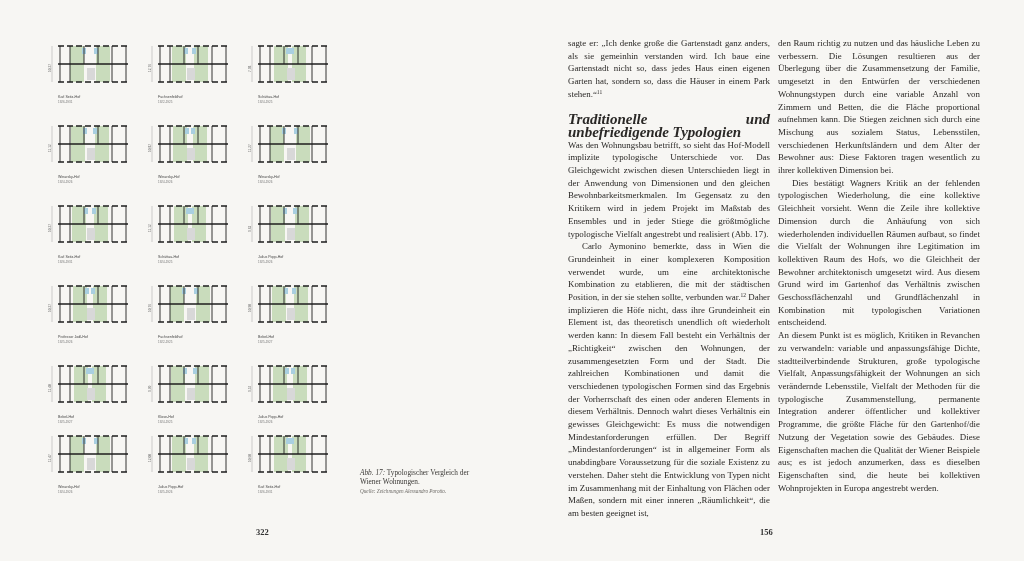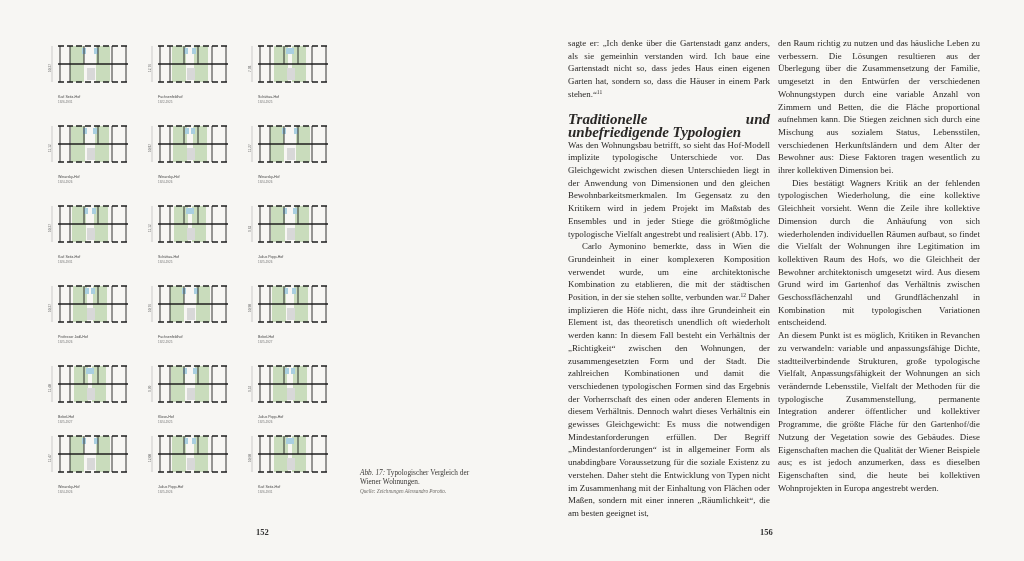--- a/index.html
+++ b/index.html
@@ -509,29 +509,29 @@
           <span class="plan-name">Karl Seitz-Hof</span>
           <span class="plan-years">1926-1931</span>
         </div>
       </div>
 
     <div class="caption">
       <div class="caption-main"><em>Abb. 17:</em> <span>Typologischer Vergleich der Wiener Wohnungen.</span></div>
       <div class="caption-source">Quelle: Zeichnungen Alessandro Porotto.</div>
     </div>
 
-    <div class="pagenum" style="left:256px;">152</div>
+    <div class="pagenum" style="left:256px;">322</div>
   </div>
 
   <div class="page page-right">
     <div class="pagenum" style="left:248px;">156</div>
   </div>
 
   <div class="col col1">
-    <p><span>sagte er: „Ich denke über die Gartenstadt ganz anders, als sie gemeinhin verstanden wird. Ich baue eine Gartenstadt nicht so, dass jedes Haus einen eigenen Garten hat, sondern so, dass die Häuser in einem Park stehen.“</span><sup>11</sup></p>
+    <p><span>sagte er: „Ich denke große die Gartenstadt ganz anders, als sie gemeinhin verstanden wird. Ich baue eine Gartenstadt nicht so, dass jedes Haus einen eigenen Garten hat, sondern so, dass die Häuser in einem Park stehen.“</span><sup>11</sup></p>
     <h3>Traditionelle und unbefriedigende Typologien</h3>
     <p>Was den Wohnungsbau betrifft, so sieht das Hof-Modell implizite typologische Unterschiede vor. Das Gleichgewicht zwischen diesen Unterschieden liegt in der Anwendung von Dimensionen und den gleichen Bewohnbarkeitsmerkmalen. Im Gegensatz zu den Kritikern wird in jedem Projekt im Maßstab des Ensembles und in jeder Stiege die größtmögliche typologische Vielfalt angestrebt und realisiert (Abb. 17).</p>
     <p class="indent"><span>Carlo Aymonino bemerkte, dass in Wien die Grundeinheit in einer komplexeren Komposition verwendet wurde, um eine architektonische Kombination zu etablieren, die mit der städtischen Position, in der sie stehen sollte, verbunden war.</span><sup>12</sup><span> Daher implizieren die Höfe nicht, dass ihre Grundeinheit ein Element ist, das theoretisch unendlich oft wiederholt werden kann: In diesem Fall besteht ein Verhältnis der „Richtigkeit“ zwischen den Wohnungen, der zusammengesetzten Form und der Stadt. Die zahlreichen Kombinationen und damit die verschiedenen typologischen Formen sind das Ergebnis der Vorherrschaft des einen oder anderen Elements in diesem Verhältnis. Dennoch wahrt dieses Verhältnis ein gewisses Gleichgewicht: Es muss die notwendigen Mindestanforderungen erfüllen. Der Begriff „Mindestanforderungen“ ist in allgemeiner Form als unabdingbare Voraussetzung für die soziale Existenz zu verstehen. Daher steht die Entwicklung von Typen nicht im Zusammenhang mit der Einhaltung von Flächen oder Maßen, sondern mit einer inneren „Räumlichkeit“, die am besten geeignet ist,</span></p>
   </div>
 
   <div class="col col2">
     <p>den Raum richtig zu nutzen und das häusliche Leben zu verbessern. Die Lösungen resultieren aus der Überlegung über die Zusammensetzung der Familie, umgesetzt in den Entwürfen der verschiedenen Wohnungstypen durch eine variable Anzahl von Zimmern und Betten, die die Fläche proportional aufnehmen kann. Die Stiegen zeichnen sich durch eine Mischung aus sozialem Status, Lebensstilen, verschiedenen Herkunftsländern und dem Alter der Bewohner aus: Diese Faktoren tragen wesentlich zu ihrer kollektiven Dimension bei.</p>
     <p class="indent">Dies bestätigt Wagners Kritik an der fehlenden typologischen Wiederholung, die eine kollektive Gleichheit vorsieht. Wenn die Zeile ihre kollektive Dimension durch die Anhäufung von sich wiederholenden individuellen Räumen aufbaut, so findet die Vielfalt der Wohnungen ihre Legitimation im kollektiven Raum des Hofs, wo die Gleichheit der Bewohner architektonisch umgesetzt wird. Aus diesem Grund wird im Gartenhof das Verhältnis zwischen Geschossflächenzahl und Grundflächenzahl in Kombination mit typologischen Variationen entscheidend.</p>
     <p>An diesem Punkt ist es möglich, Kritiken in Revanchen zu verwandeln: variable und anpassungsfähige Dichte, stadtteilverbindende Strukturen, große typologische Vielfalt, Anpassungsfähigkeit der Wohnungen an sich verändernde Lebensstile, Vielfalt der Methoden für die typologische Zusammenstellung, permanente Integration anderer öffentlicher und kollektiver Programme, die größte Fläche für den Gartenhof/die Nutzung der Vegetation sowie des Gebäudes. Diese Eigenschaften machen die Qualität der Wiener Beispiele aus; es ist jedoch anzumerken, dass es dieselben Eigenschaften sind, die heute bei kollektiven Wohnprojekten in Europa angestrebt werden.</p>
   </div>

